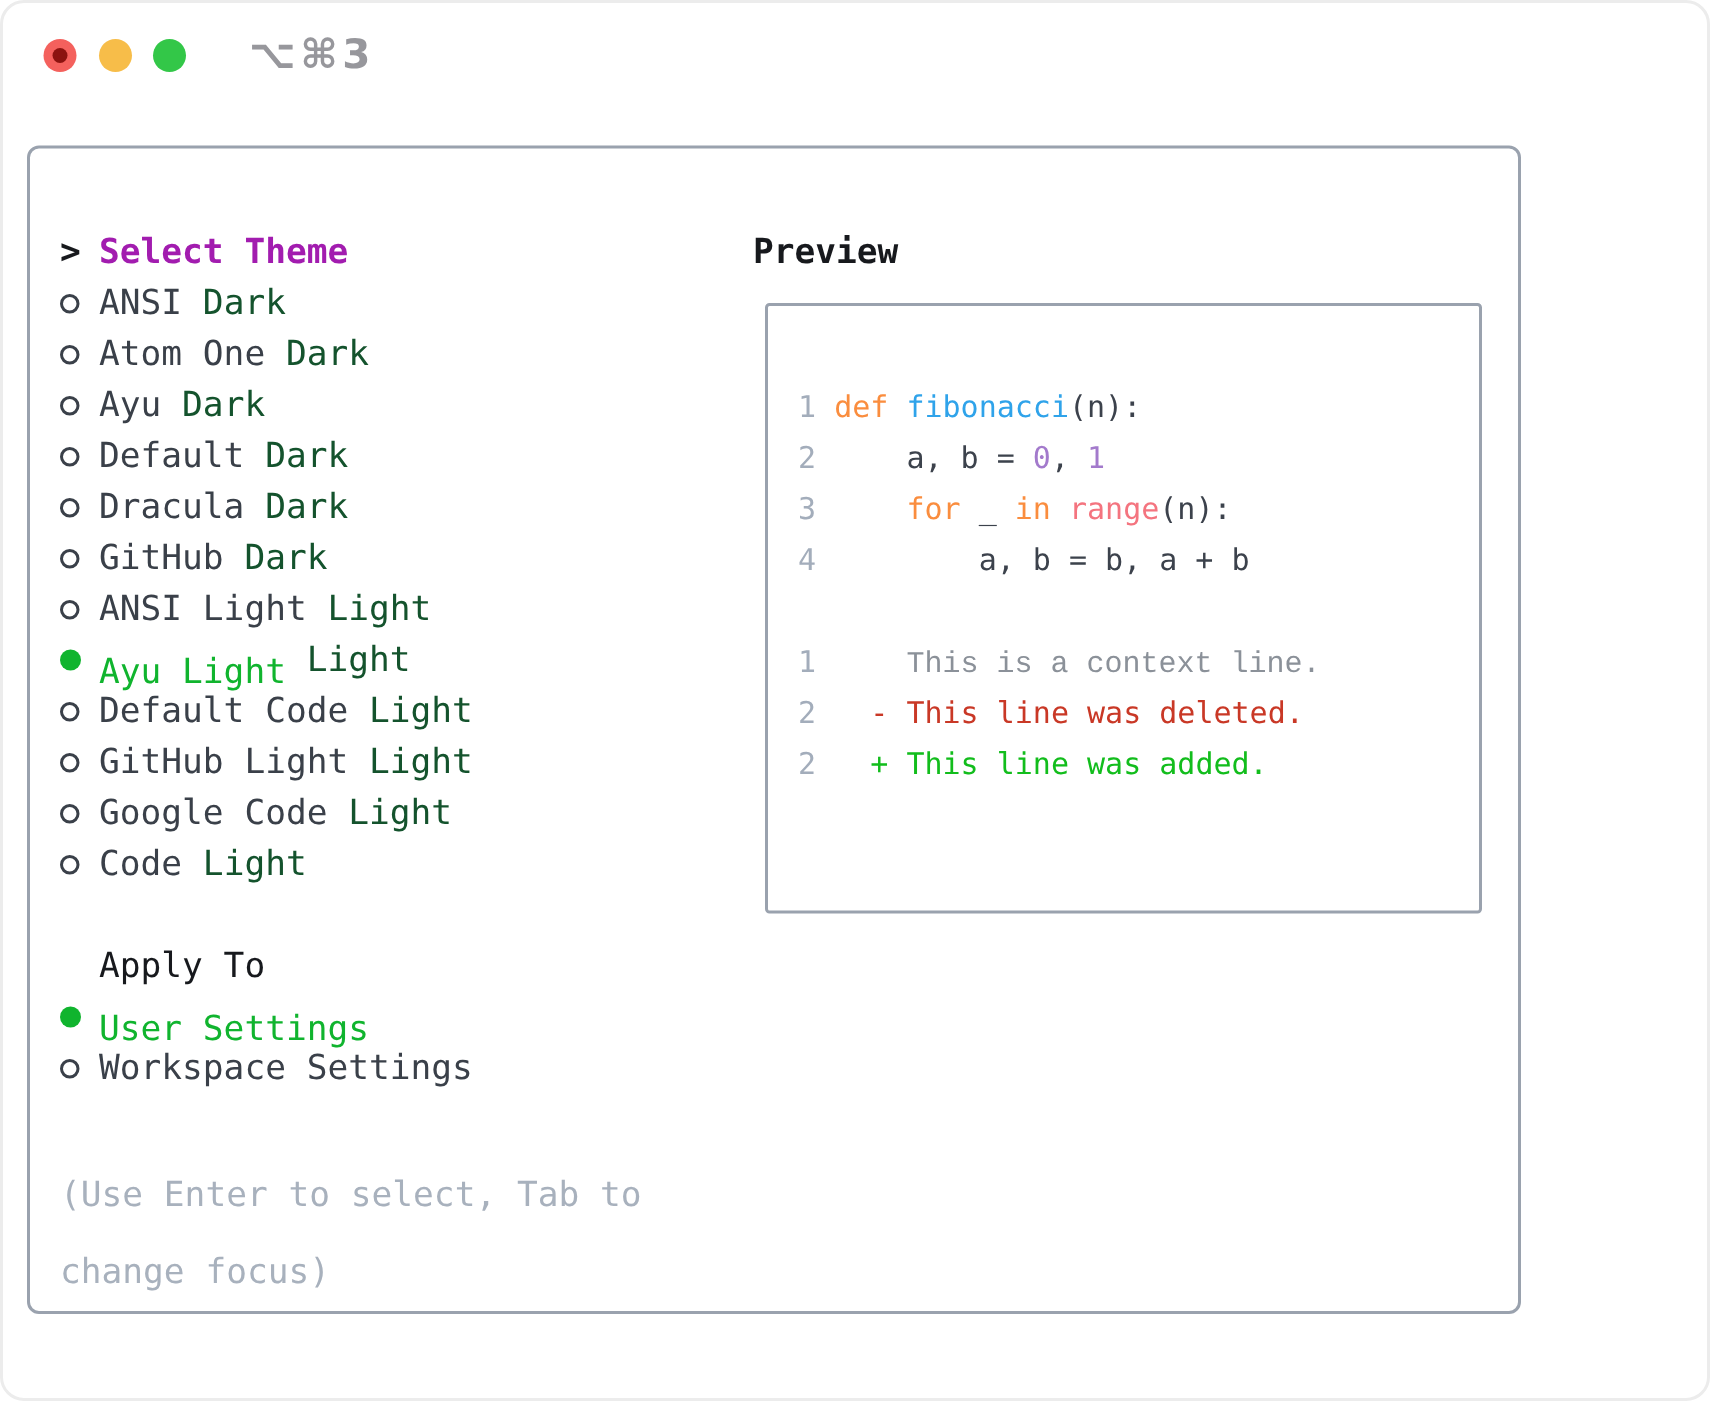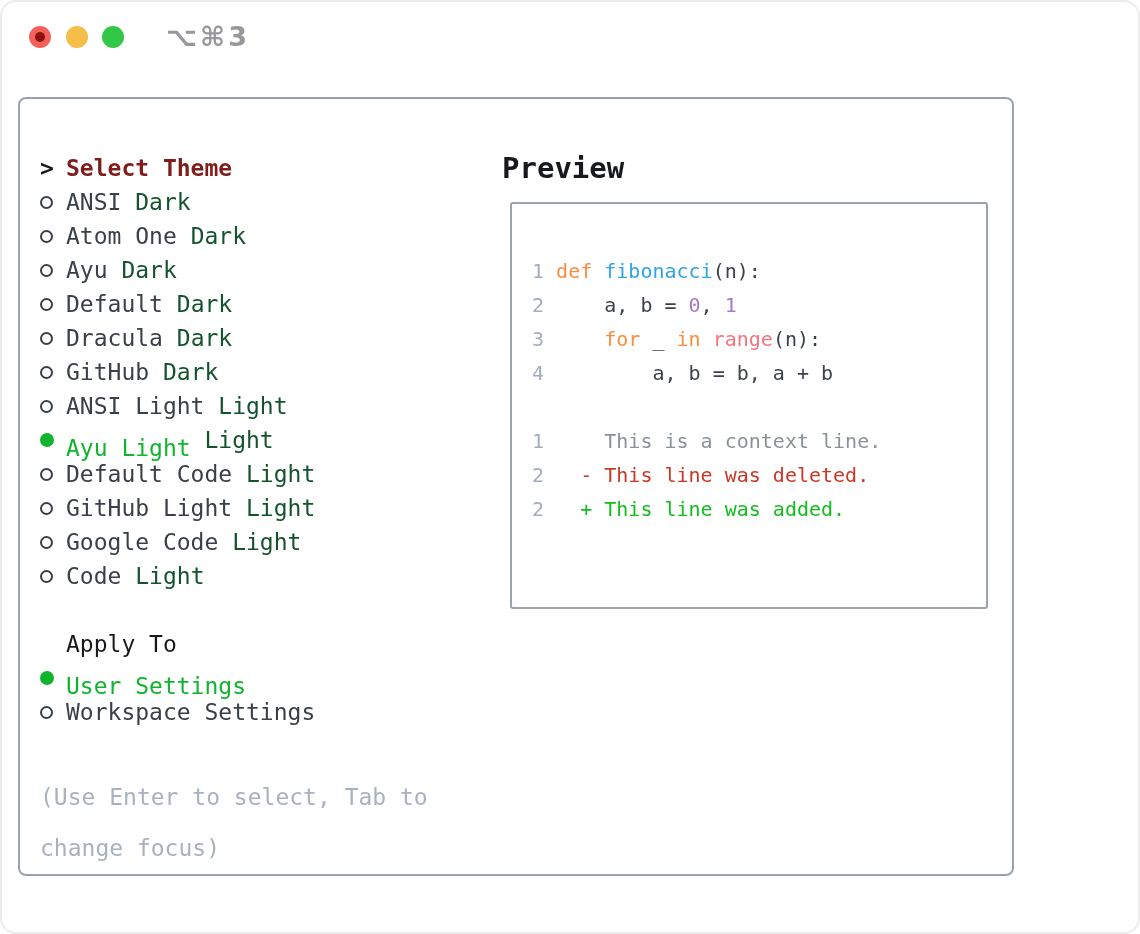--- a/index.html
+++ b/index.html
@@ -19,37 +19,37 @@
   .panel{position:absolute;left:18px;top:97px;width:996px;height:779px;border:2px solid #9aa2ae;border-radius:8px;box-sizing:border-box;background:#fff;}
 
   
   .left-col{position:absolute;left:20px;top:52px;width:450px;font-size:23px;line-height:34px;}
   .row{display:flex;align-items:center;height:34px;white-space:pre;}
   .row.blank{height:34px;}
   .marker-box{width:26px;flex:0 0 26px;display:flex;align-items:center;}
   .circle{width:13px;height:13px;border:2px solid #3a4049;border-radius:50%;box-sizing:border-box;}
   .circle.sel{width:14px;height:14px;border:none;background:#10b42e;}
   .caret{font-weight:700;color:#17191d;}
-  .bold{font-weight:700;color:#7f1d1d;}
+  .bold{font-weight:700;color:#a21caf;}
   .t-name{color:#3a4049;}
   .t-name.sel{color:#10b42e;margin-top:15px;}
   .t-variant{color:#14532d;}
   .hint{color:#a8b1bd;height:34px;white-space:pre;margin-top:17px;}
 
   
-  .preview-label{position:absolute;left:482px;top:52px;height:34px;line-height:34px;font-size:29px;font-weight:700;color:#17191d;}
+  .preview-label{position:absolute;left:482px;top:52px;height:34px;line-height:34px;font-size:23px;font-weight:700;color:#17191d;}
   .preview-box{position:absolute;left:490px;top:103px;width:478px;height:407px;border:2px solid #9aa2ae;border-radius:3px;box-sizing:border-box;background:#fff;padding:16px 0 0 20px;overflow:hidden;}
   .pline{height:34px;line-height:34px;font-size:20px;white-space:pre;}
   .tok-lineno{color:#a3adbb;}
   .tok-code{color:#3c424c;}
   .tok-kw{color:#fa8d3e;}
   .tok-fn{color:#2fa3ea;}
   .tok-num{color:#a37acc;}
   .tok-call{color:#f4747f;}
-  .tok-ctx{color:#8b9199;}
+  .tok-ctx{color:#8b9199;font-family:Liberation Mono, monospace;}
   .tok-del{color:#c93826;}
   .tok-add{color:#12bd1c;}
 </style>
 </head>
 <body>
 
 <div class="frame"></div>
 
 <div class="titlebar">
   <span class="light red"></span>

